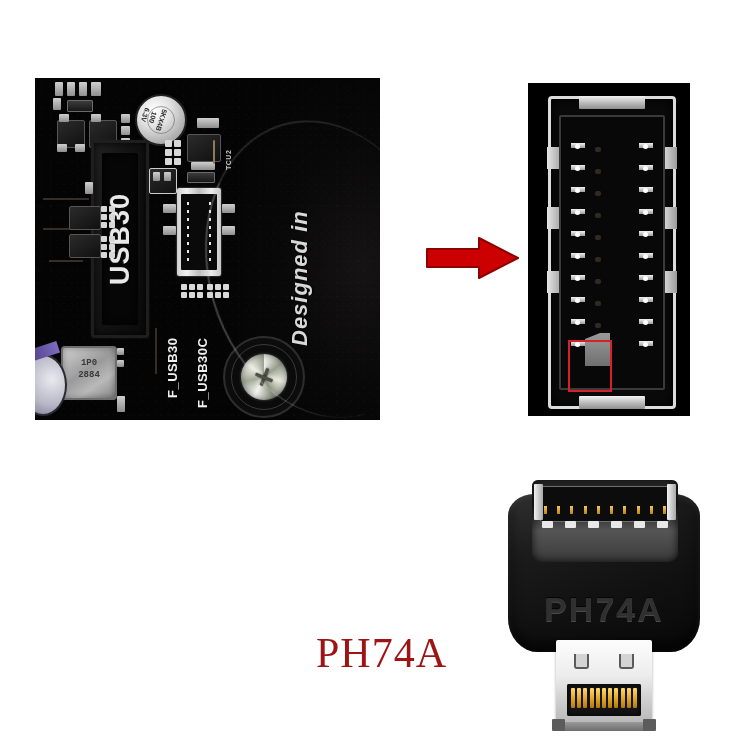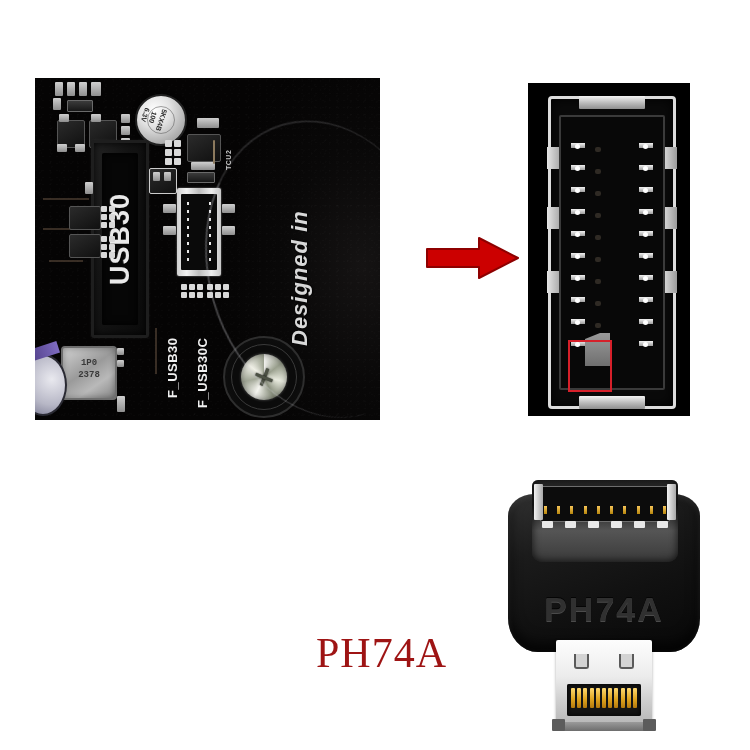--- a/index.html
+++ b/index.html
@@ -399,21 +399,21 @@
         <span></span>
         <span></span>
         <span></span>
         <span></span>
         <span></span>
     </div>
     <div class="smd" style="left:50px;top:104px;width:8px;height:12px;"></div>
 
     <div class="inductor">
       <div class="ind-txt">1P0</div>
-      <div class="ind-txt" style="top:22px">2378</div>
+      <div class="ind-txt" style="top:22px">2884</div>
     </div>
     <div class="smd" style="left:82px;top:318px;width:8px;height:16px;"></div>
     <div class="smd" style="left:82px;top:270px;width:7px;height:7px;"></div>
     <div class="smd" style="left:82px;top:282px;width:7px;height:7px;"></div>
 
     <div style="position:absolute;left:-16px;top:276px;width:44px;height:58px;border-radius:50%;
          background:radial-gradient(circle at 70% 40%,#e9e9ef,#b7b7c6 55%,#6e6e88);
          border:2px solid #2a2a33;"></div>
     <div style="position:absolute;left:-10px;top:268px;width:34px;height:12px;
          background:linear-gradient(90deg,#4b3a82,#7e6bc0);transform:rotate(-18deg);"></div>

